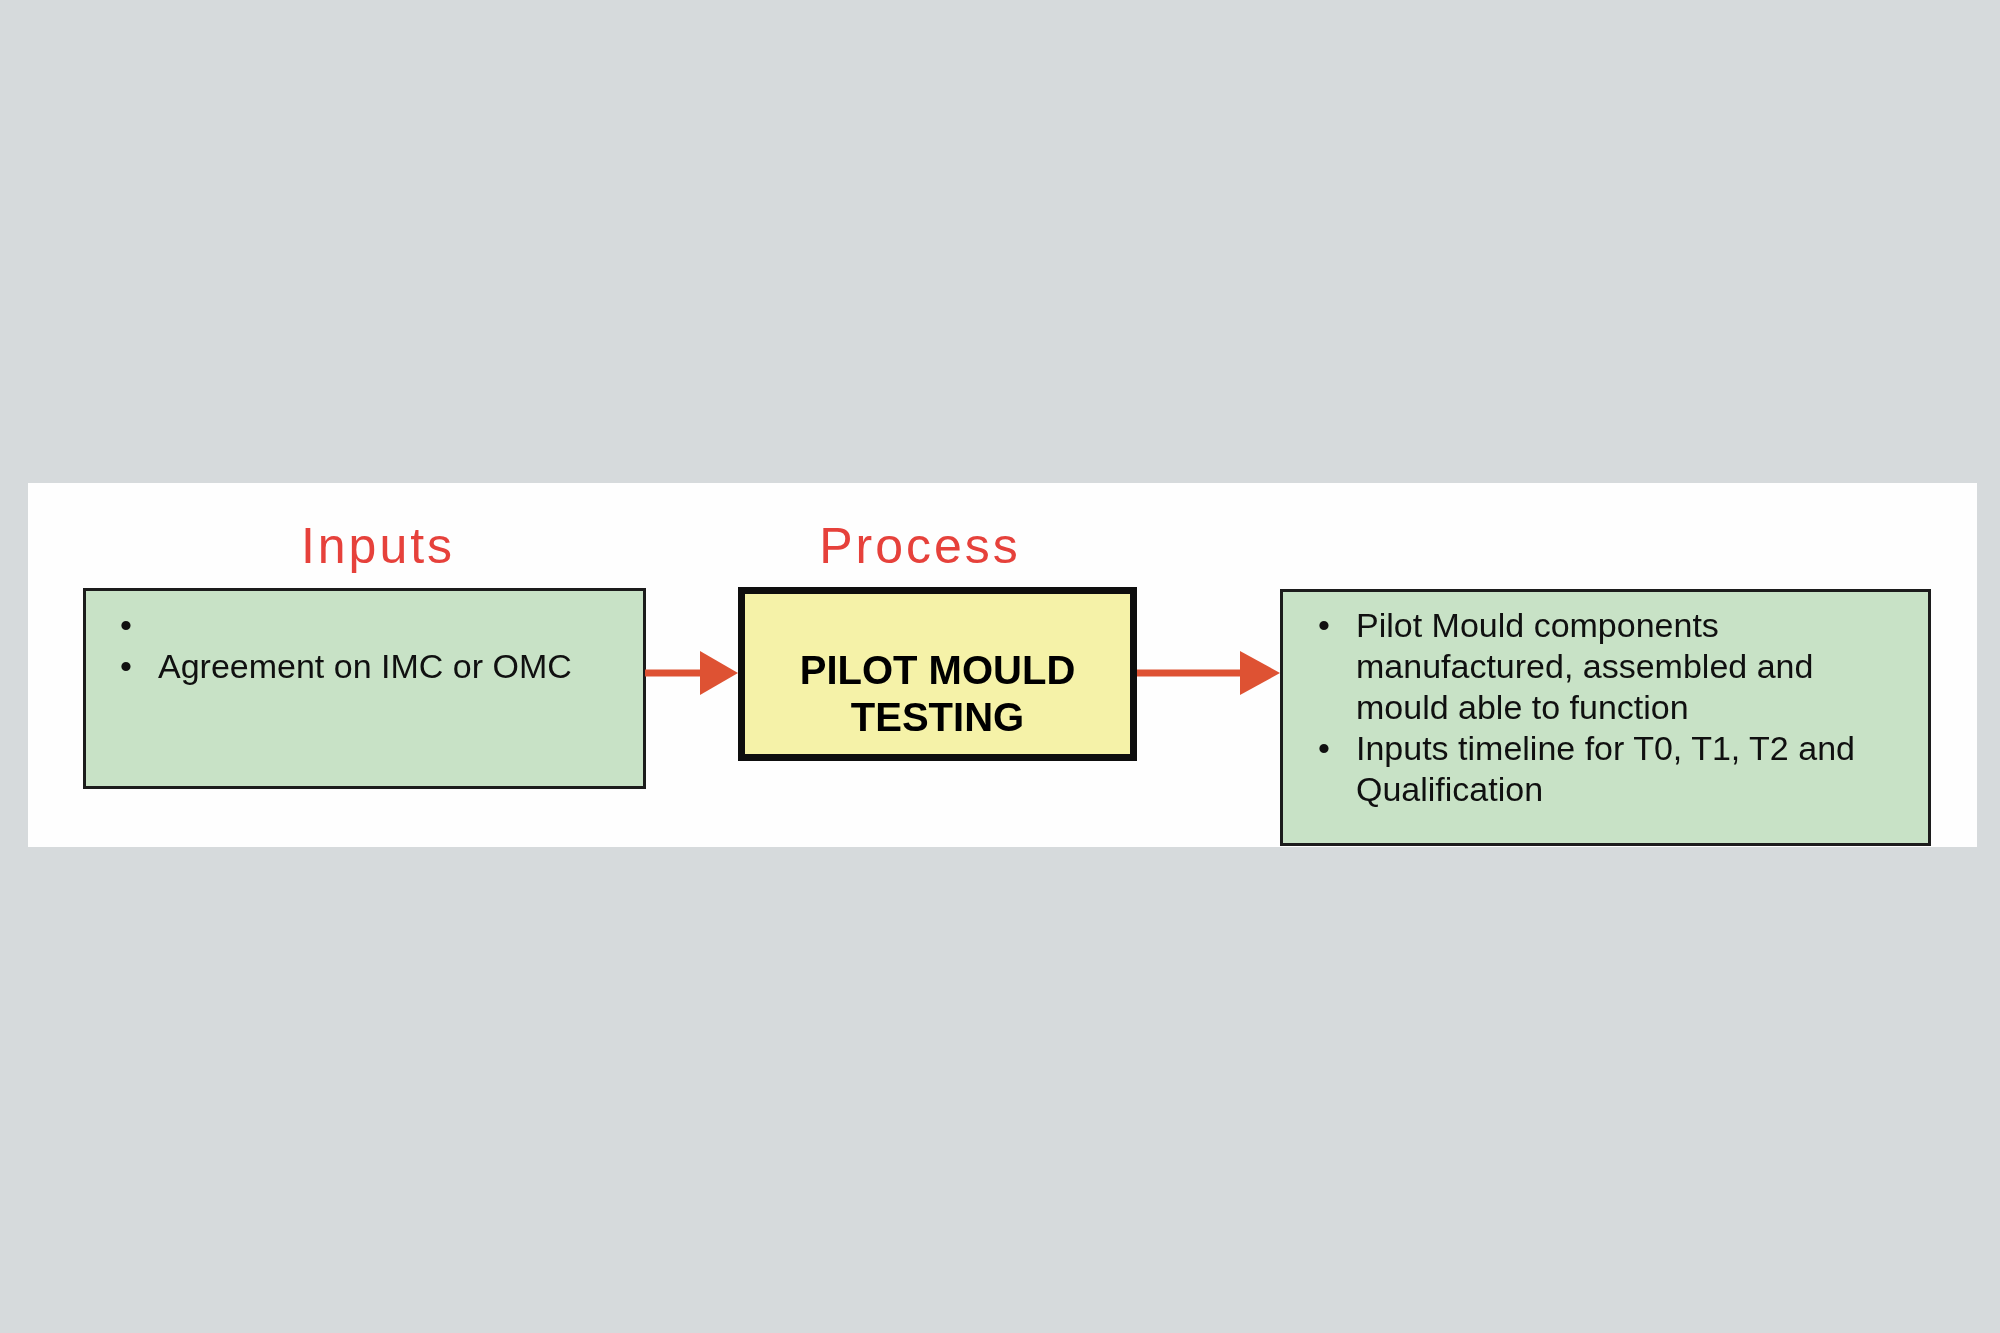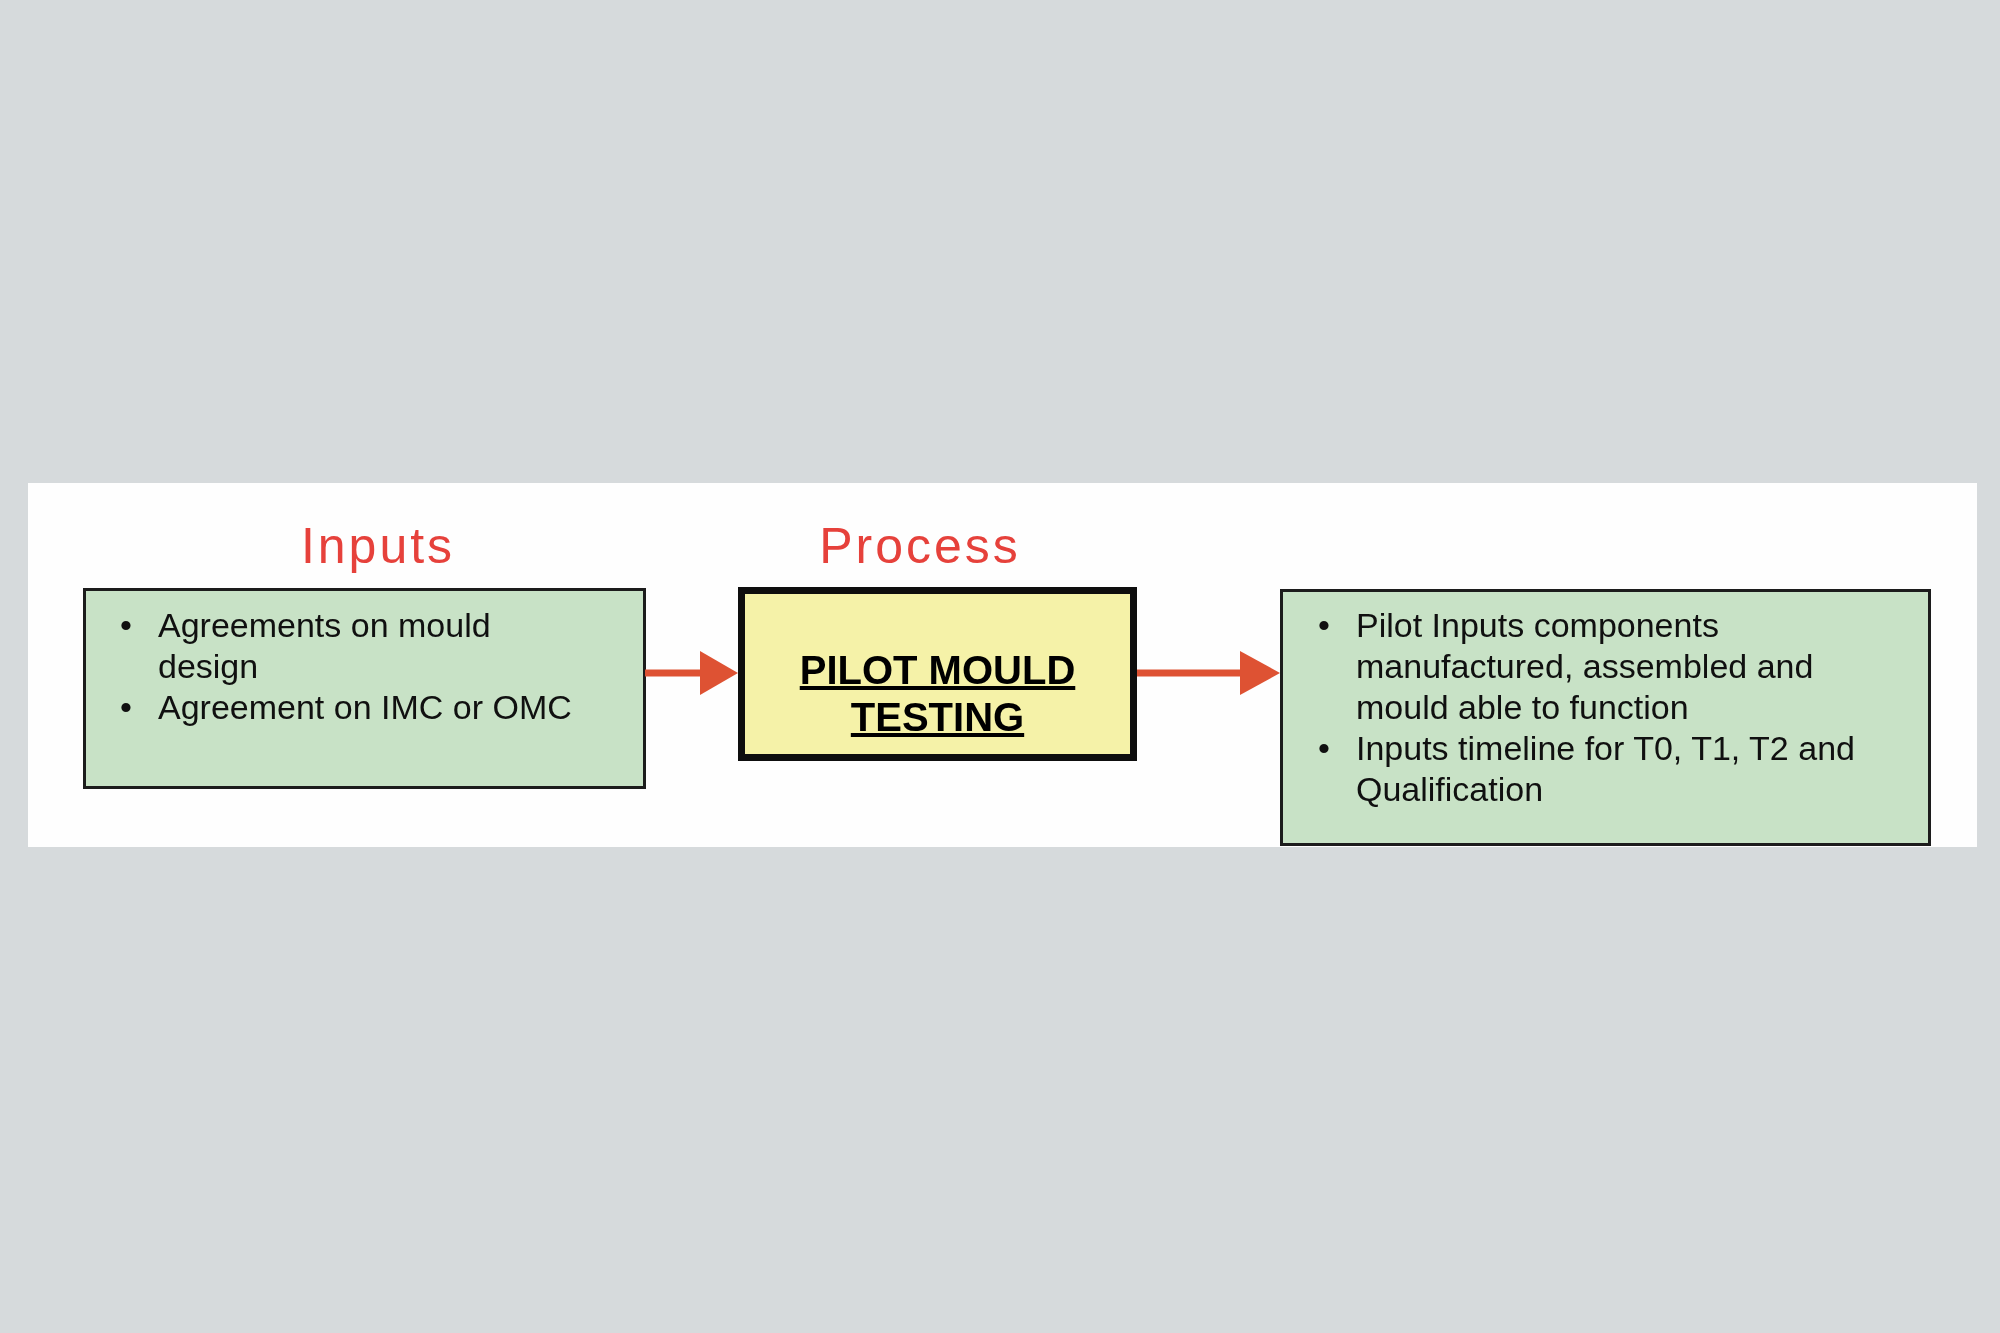--- a/index.html
+++ b/index.html
@@ -59,21 +59,21 @@
   #outputs-box .txt{max-width:532px;}
 
   #process-box{
     left:738px;top:587px;width:399px;height:174px;
     background:var(--yellow-fill);
     border:7px solid var(--yellow-border);
     display:flex;flex-direction:column;
     justify-content:center;align-items:center;
     padding-top:40px;
     font-weight:bold;font-size:40px;line-height:47px;
-    color:#000;text-align:left;white-space:nowrap;text-decoration:underline;
+    color:#000;text-align:left;white-space:nowrap;
   }
 
   .arrow{position:absolute;top:647px;}
   #arrow-1{left:645px;}
   #arrow-2{left:1137px;}
   .arrow line{stroke:var(--arrow);stroke-width:7;}
   .arrow polygon{fill:var(--arrow);}
 </style>
 </head>
 <body>
@@ -84,39 +84,38 @@
 
   <div class="col-title" id="inputs-title">Inputs</div>
 
   <div class="col-title" id="process-title">Process</div>
 
 
   <div class="box green" id="inputs-box">
     <ul class="bullet-list">
       <li>
         <span class="dot">•</span>
-        <span class="txt">Agreements on mould design</span>
       </li>
       <li>
         <span class="dot">•</span>
         <span class="txt">Agreement on IMC or OMC</span>
       </li>
     </ul>
   </div>
 
   <div class="box" id="process-box">
     <span>PILOT MOULD</span>
     <span>TESTING</span>
   </div>
 
   <div class="box green" id="outputs-box">
     <ul class="bullet-list">
       <li>
         <span class="dot">•</span>
-        <span class="txt">Pilot Inputs components manufactured, assembled and mould able to function</span>
+        <span class="txt">Pilot Mould components manufactured, assembled and mould able to function</span>
       </li>
       <li>
         <span class="dot">•</span>
         <span class="txt">Inputs timeline for T0, T1, T2 and Qualification</span>
       </li>
     </ul>
   </div>
 
   <svg class="arrow" id="arrow-1" width="93" height="52" viewBox="0 0 93 52">
     <line x1="0" y1="26" x2="60" y2="26"></line>

